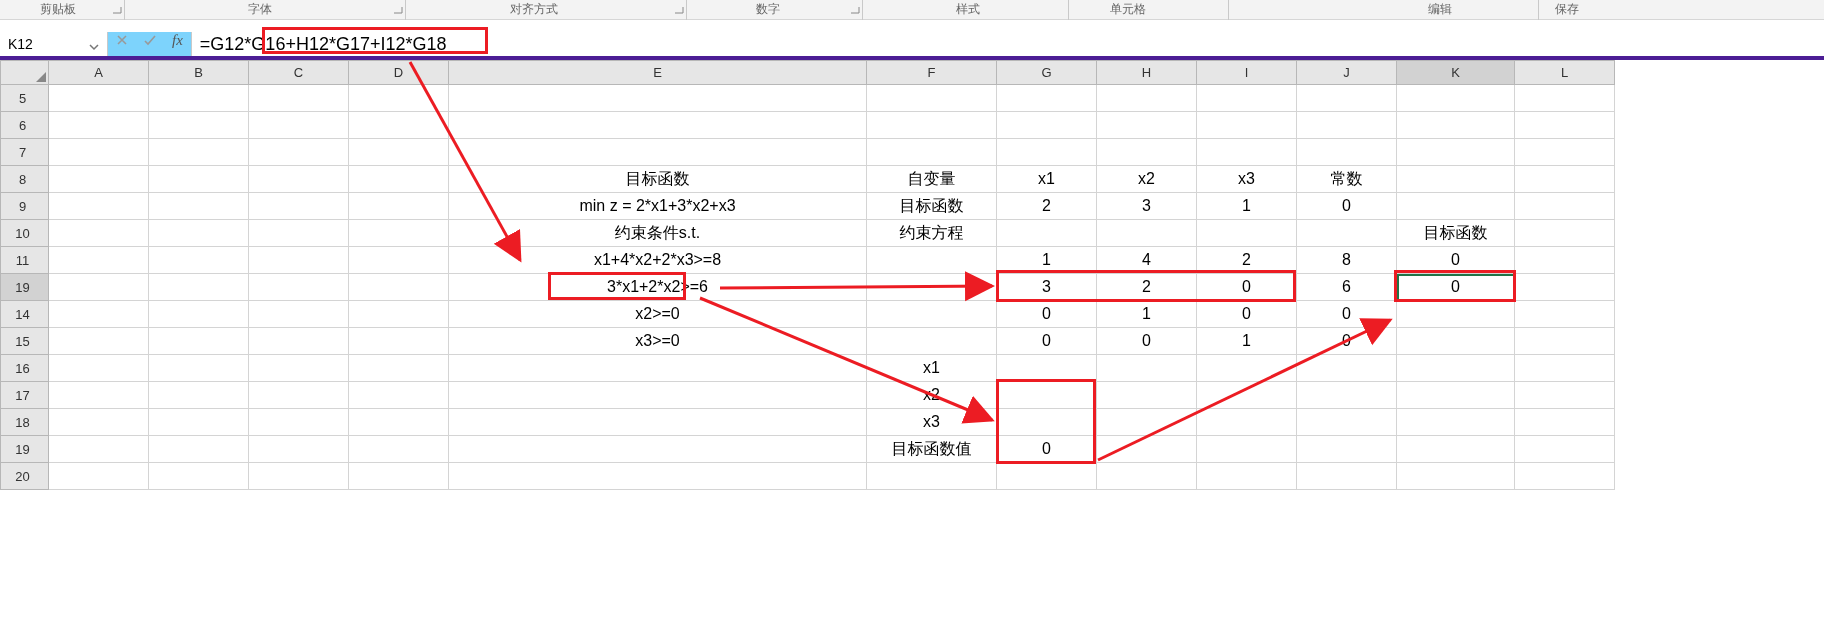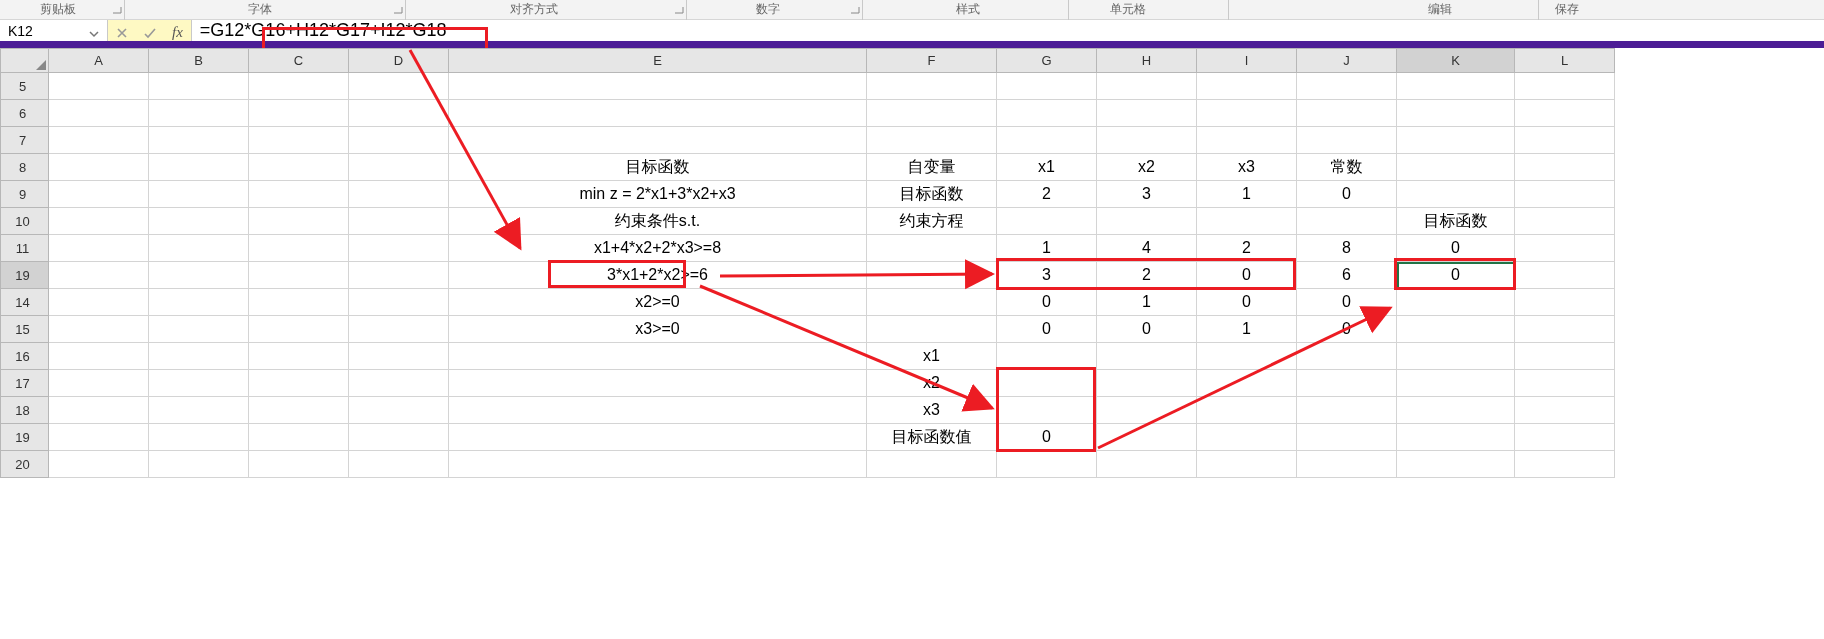--- a/index.html
+++ b/index.html
@@ -37,40 +37,41 @@
     top: 6px;
     width: 10px;
     height: 10px;
     display: inline-block;
   }
   .mini-caret svg { display:block; }
 
   
   .formula-row {
     height: 28px;
-    background: #fef9c3;
-    border-bottom: 7px solid #4c1d95;
+    background: #7dd3fc;
+    border-bottom: 4px solid #4c1d95;
     display: flex;
     align-items: stretch;
+    margin-top: 12px;
   }
   .name-box {
     width: 108px;
     border-right: 1px solid #c9c9c9;
     display: flex;
     align-items: center;
     padding: 0 8px;
     justify-content: space-between;
     background: #fff;
   }
   .name-box .caret {
     width: 10px; height: 10px;
   }
   .fb-icons {
     display: flex;
-    align-items: flex-end;
+    align-items: flex-start;
     padding: 0 6px;
     gap: 12px;
     border-right: 1px solid #c9c9c9;
     color: #888;
   }
   .fb-icons .icon {
     width: 16px; height: 16px; display:flex; align-items:center; justify-content:center;
     color: #888;
   }
   .fb-fx {

